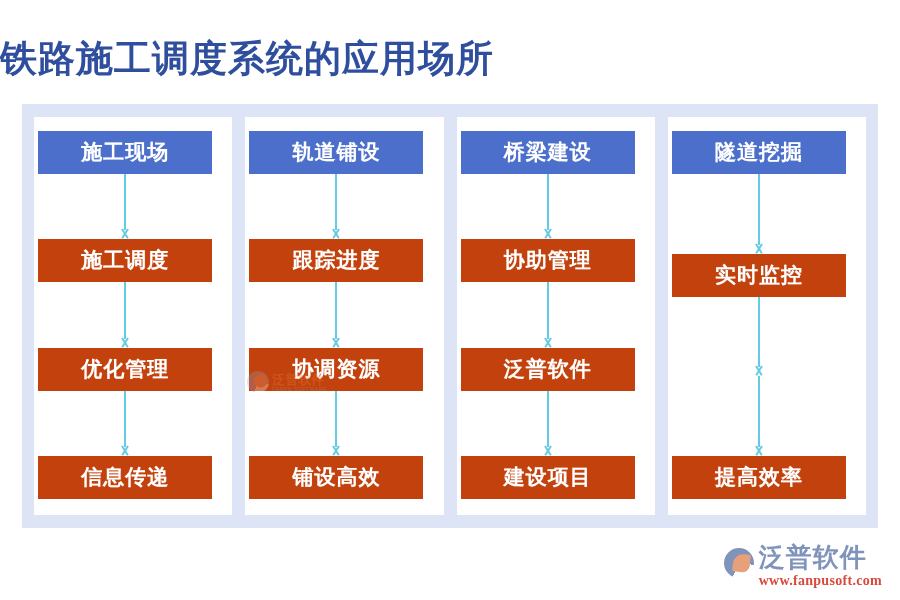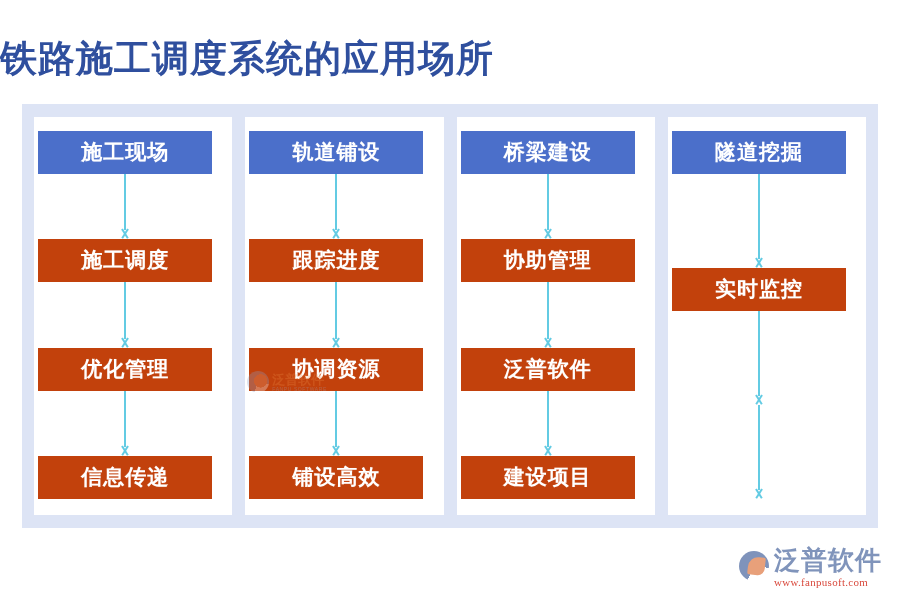--- a/index.html
+++ b/index.html
@@ -203,22 +203,22 @@
     font-family: "Liberation Serif", "DejaVu Serif", serif;
     font-size: 26px;
     font-weight: 700;
     color: #8094bb;
     white-space: nowrap;
     letter-spacing: 1px;
   }
   #brand-logo .logo-url {
     margin-top: 3px;
     font-family: "Liberation Serif", "DejaVu Serif", serif;
-    font-size: 11px;
-    font-weight: 400;
+    font-size: 14px;
+    font-weight: 700;
     color: #d94a3d;
     white-space: nowrap;
     letter-spacing: 0.3px;
     text-align: left;
   }
 </style>
 </head>
 <body>
 
 <div id="page-title">铁路施工调度系统的应用场所</div>
@@ -298,20 +298,21 @@
     </div>
     <div class="node">实时监控</div>
     <div class="connector">
       <span class="stem"></span>
       <span class="head-arrow"></span>
     </div>
     <div class="connector">
       <span class="stem"></span>
       <span class="head-arrow"></span>
     </div>
+    <div class="node">提高效率</div>
   </div>
 
 </div>
 
 <div id="brand-logo">
   <span class="logo-mark"></span>
   <span class="logo-text">
     <span class="logo-name">泛普软件</span>
     <span class="logo-url">www.fanpusoft.com</span>
   </span>

